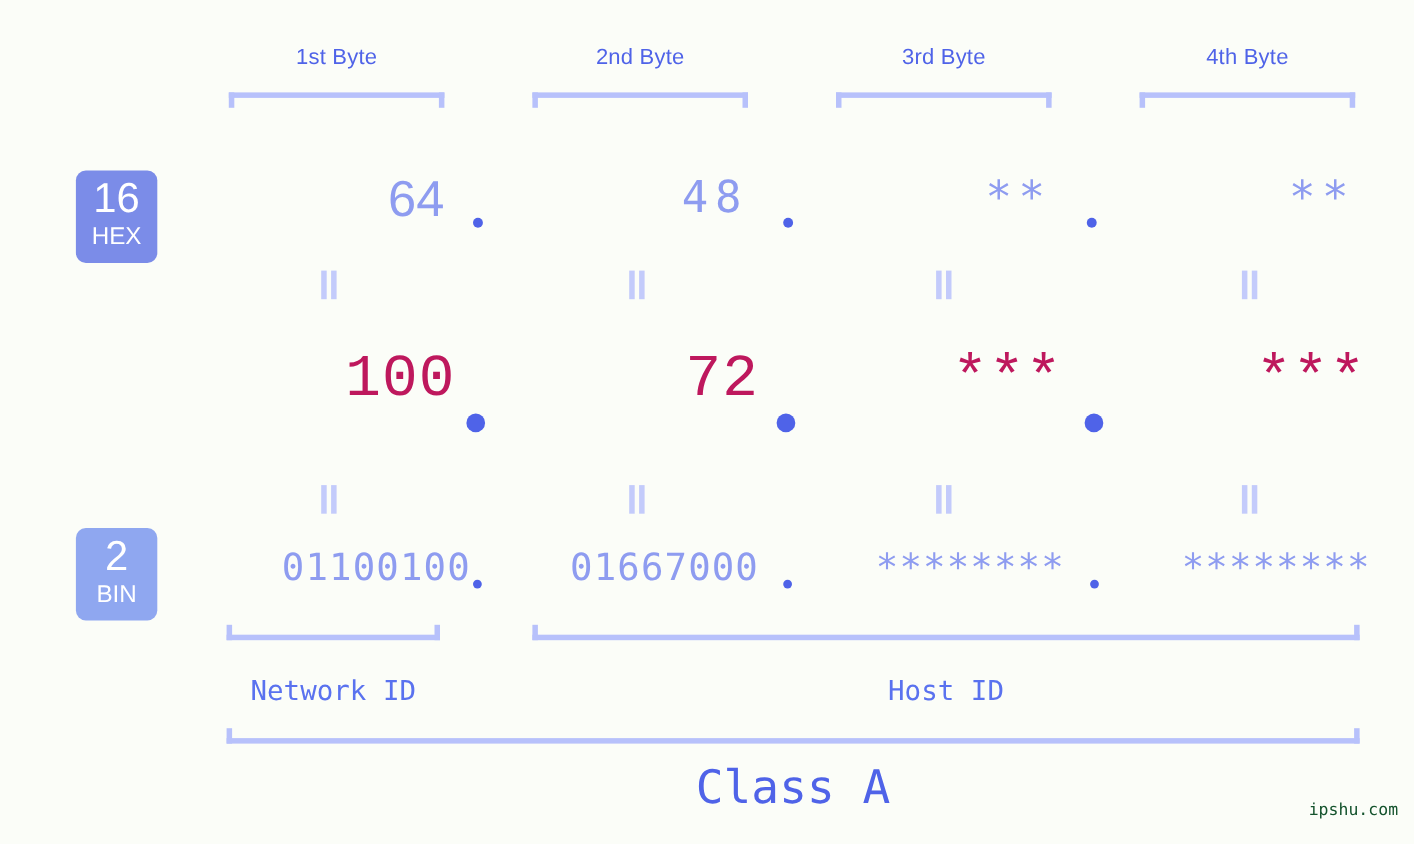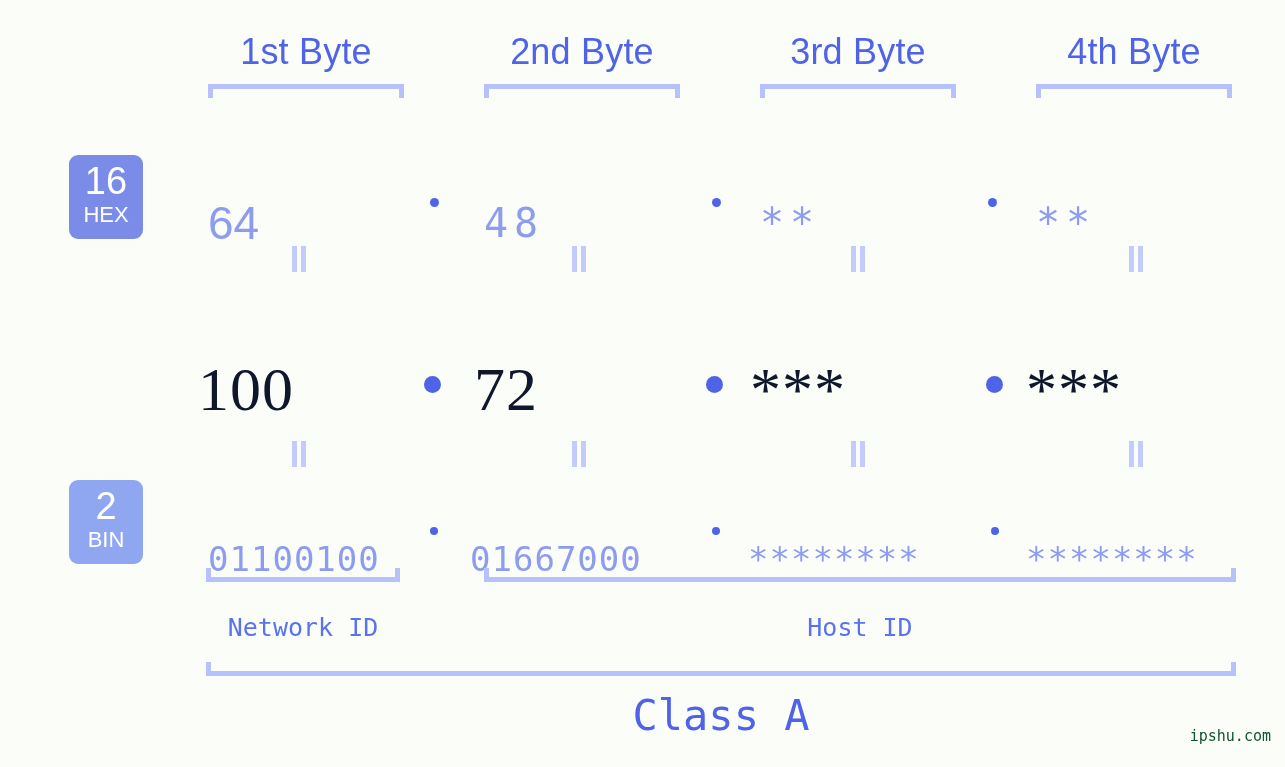--- a/index.html
+++ b/index.html
@@ -19,21 +19,21 @@
     height: 767px;
   }
 
   
   .byte-head {
     position: absolute;
     top: 30px;
     height: 44px;
     line-height: 44px;
     text-align: center;
-    font-size: 36px;
+    font-size: 20px;
     color: #4f63e8;
     letter-spacing: 0.2px;
     white-space: nowrap;
   }
 
   
   .bracket {
     position: absolute;
     box-sizing: border-box;
   }
@@ -75,42 +75,41 @@
     line-height: 26px;
     font-weight: 400;
   }
   .badge-hex { top: 155px; background: #7b8ce8; }
   .badge-dec { top: 316px; background: #8496ec; }
   .badge-bin { top: 480px; background: #8fa7f0; }
 
   
   .cell {
     position: absolute;
-    text-align: left;
-    white-space: nowrap;
-    font-family: "DejaVu Sans Mono", monospace;
-    margin-top: 43px;
+    text-align: right;
+    white-space: nowrap;
+    font-family: "DejaVu Sans Mono", monospace;
   }
   .row-hex .cell {
     font-family: "Liberation Sans", sans-serif;
     font-size: 46px;
     line-height: 56px;
     color: #8e9cf0;
     top: 152px;
   }
   .row-hex .cell.masked {
     font-family: "DejaVu Sans Mono", monospace;
     font-size: 40px;
     letter-spacing: 6px;
   }
   .row-dec .cell {
-    font-family: Liberation Serif, serif;
-    font-size: 62px;
+    font-family: Liberation Mono, monospace;
+    font-size: 54px;
     line-height: 96px;
-    color: #0f172a;
+    color: #be185d;
     top: 298px;
     letter-spacing: 1px;
   }
   .row-bin .cell {
     font-family: "DejaVu Sans Mono", monospace;
     font-size: 34px;
     line-height: 42px;
     color: #8e9cf0;
     top: 495px;
     letter-spacing: 1px;

